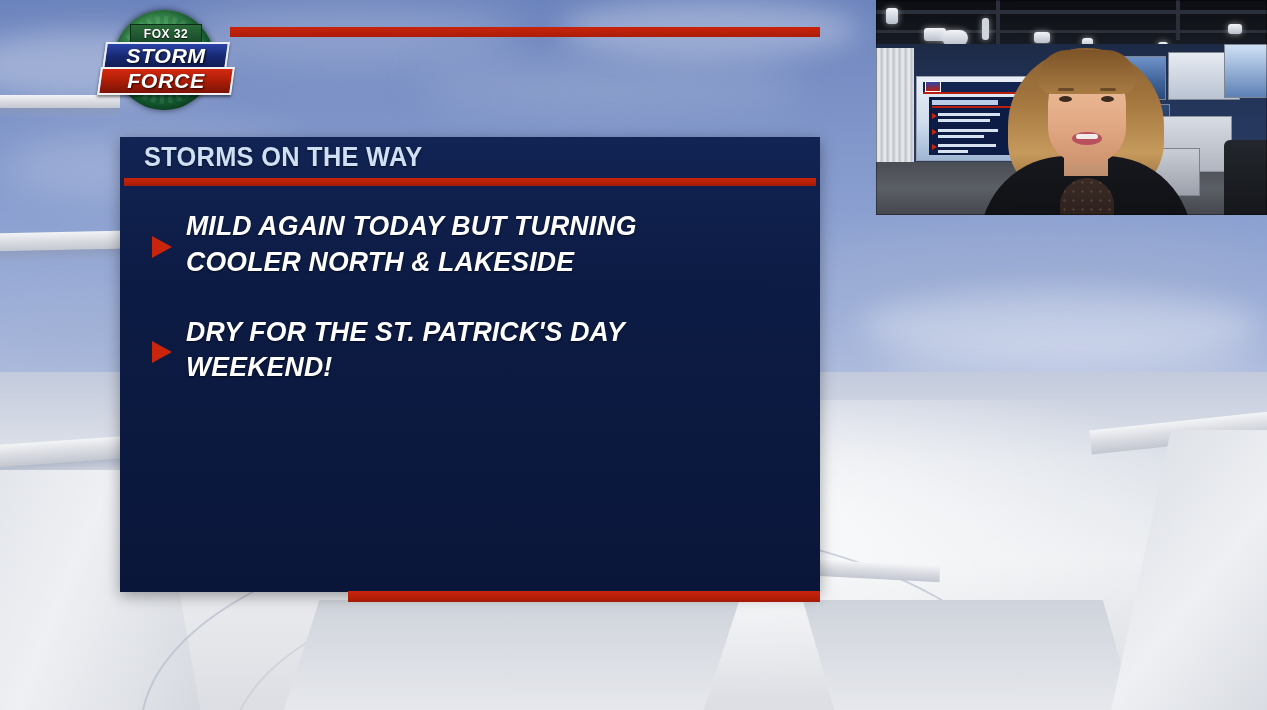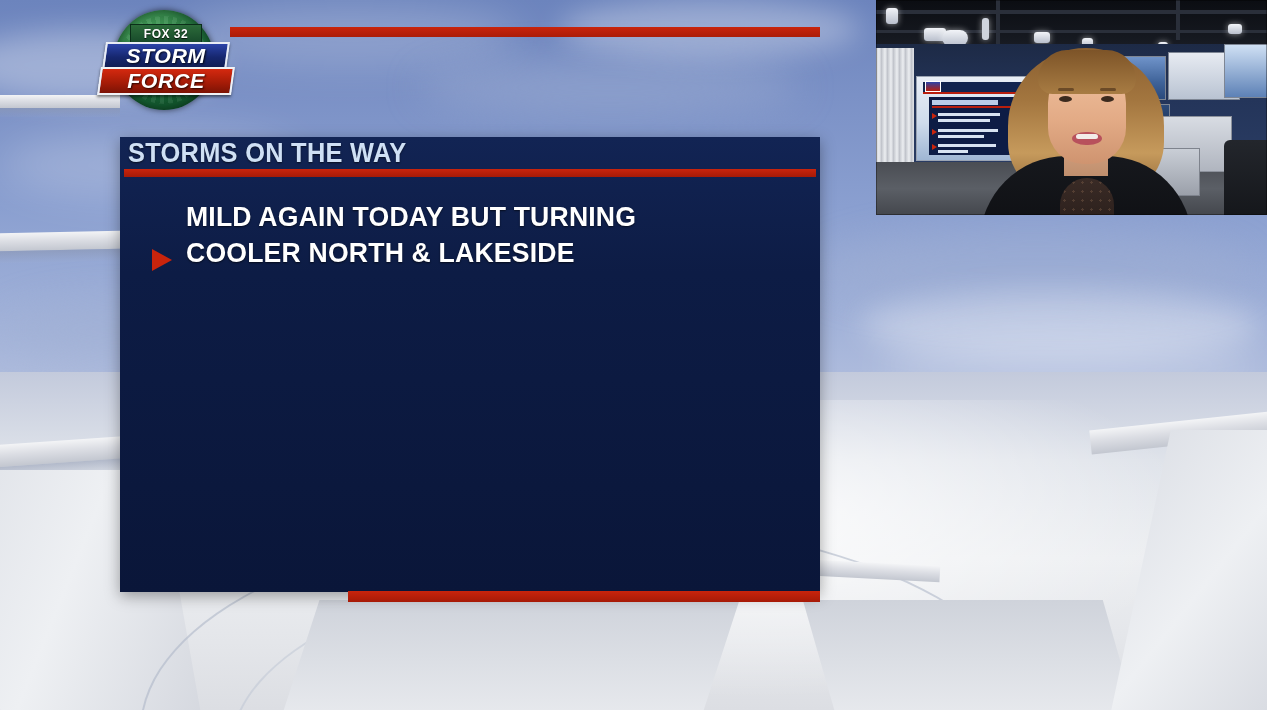--- a/index.html
+++ b/index.html
@@ -130,35 +130,35 @@
   }
 
   
   #headlines-panel {
     position:absolute; left:120px; top:137px; width:700px; height:455px;
     background:linear-gradient(180deg,#122454 0%,#0d1c45 30%,#0a1639 100%);
     z-index:4;
     box-shadow:0 4px 14px rgba(0,0,0,.35);
   }
   #panel-subtitle-row {
-    height:32px; display:flex; align-items:center; padding-left:8px;
+    height:41px; display:flex; align-items:center; padding-left:24px;
   }
   #panel-subtitle {
     color:#cfe0f5; font-size:27px; font-weight:bold; letter-spacing:.3px;
     transform:scaleX(0.94); transform-origin:left center;
     text-shadow:0 1px 2px rgba(0,0,0,.6);
     white-space:nowrap;
   }
   #panel-subtitle-rule {
     height:8px; margin:0 4px 0 4px;
     background:linear-gradient(180deg,#c9240c 0%,#a61a07 100%);
   }
   #bullet-list { padding:22px 24px 0 24px; }
   .bullet-item {
-    display:flex; align-items:flex-end; margin-bottom:34px;
+    display:flex; align-items:center; margin-bottom:34px;font-style:italic;
   }
   .bullet-marker {
     flex:0 0 auto; width:22px; height:22px; margin:6px 12px 0 8px;
     position:relative;
   }
   .bullet-marker::before {
     content:""; position:absolute; left:0; top:0;
     border-top:11px solid transparent;
     border-bottom:11px solid transparent;
     border-left:20px solid #c9240c;
@@ -355,20 +355,25 @@
 
   <div id="bullet-list">
 
     <div class="bullet-item">
       <span class="bullet-marker"></span>
       <span class="bullet-text">MILD AGAIN TODAY BUT TURNING
 COOLER NORTH &amp; LAKESIDE</span>
     </div>
 
 
+    <div class="bullet-item">
+      <span class="bullet-marker"></span>
+      <span class="bullet-text">DRY FOR THE ST. PATRICK'S DAY
+WEEKEND!</span>
+    </div>
 
   </div>
 
   <div id="panel-bottom-rule"></div>
 </div>
 
 <div id="reporter-video">
 
   <div class="vid-ceiling"></div>
   <div class="vid-truss" style="left:0px;  top:10px; width:391px; height:4px;"></div>

